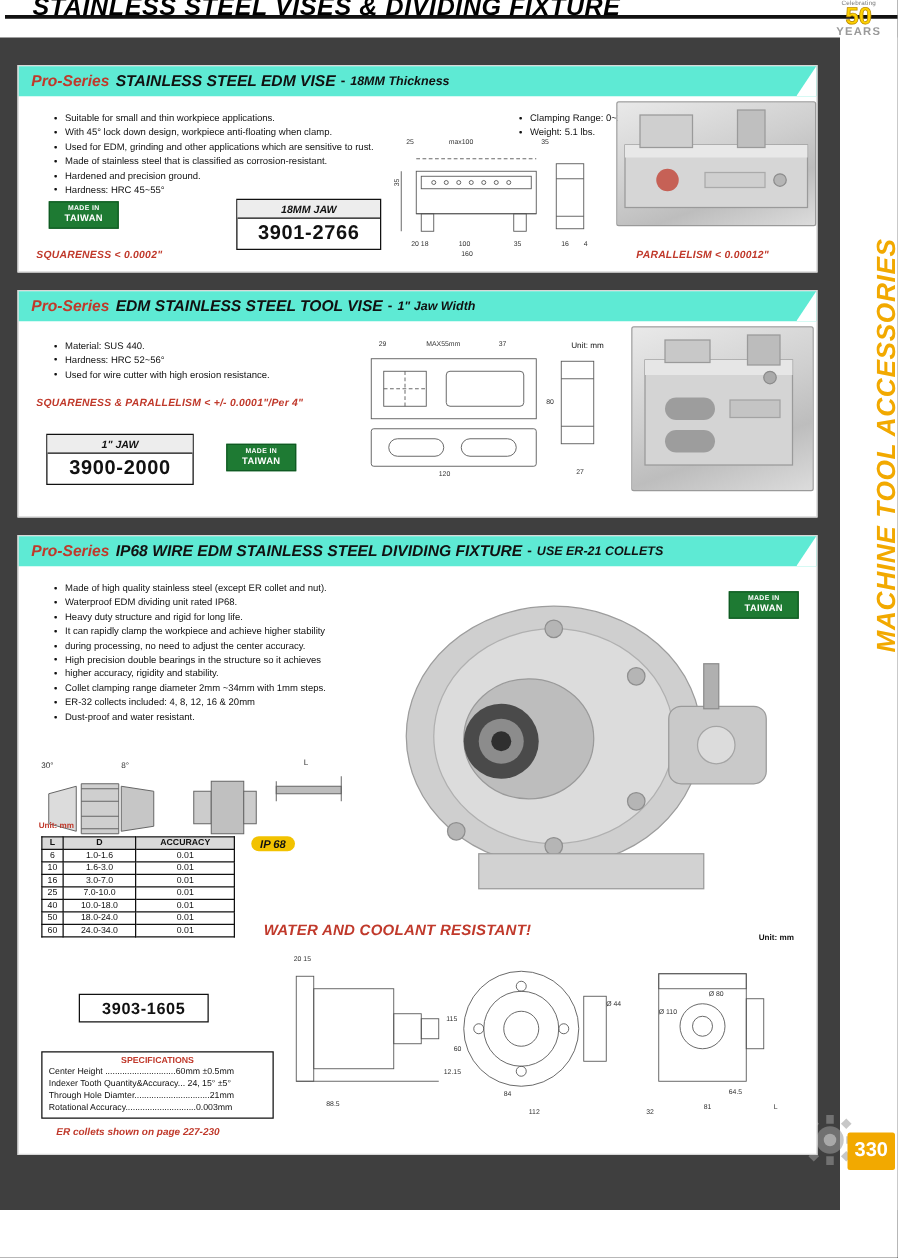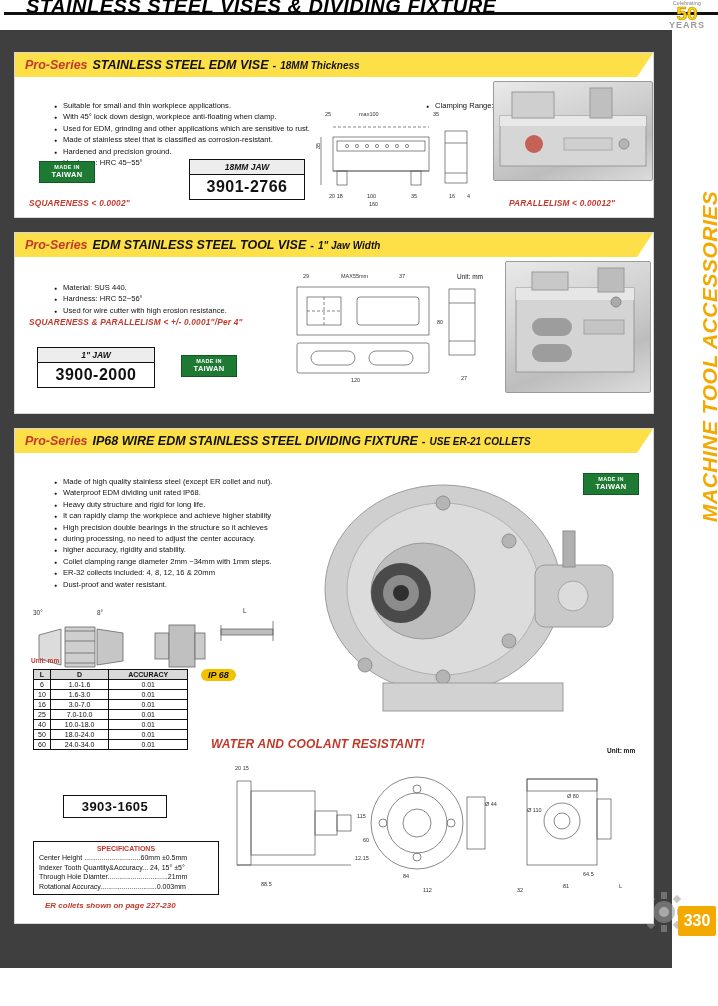--- a/index.html
+++ b/index.html
@@ -69,21 +69,21 @@
     position:absolute; left:644px; top:892px; width:40px; height:40px;
     opacity:0.55;
   }
 
   
   .card {
     position:absolute; background:#fff; border:1px solid #d8d8d8;
   }
   .sec-bar {
     position:absolute; left:0; top:0; height:24px; width:100%;
-    background:#fde047;
+    background:#5eead4;
     display:flex; align-items:center;
   }
   .sec-bar .pro {
     font-size:12.5px; font-weight:bold; font-style:italic;
     color:#C0392B; padding-left:10px; white-space:nowrap;
   }
   .sec-bar .ttl {
     font-size:12.5px; font-weight:bold; font-style:italic;
     color:#111; padding-left:5px; white-space:nowrap;
   }
@@ -92,21 +92,21 @@
     color:#111; padding-left:4px; white-space:nowrap;
   }
   .sec-bar .dash { font-size:11px; font-weight:bold; color:#111; padding-left:4px; }
   .bar-tail {
     position:absolute; right:0; top:0; height:24px; width:16px;
     background:#fff;
     clip-path:polygon(100% 0,100% 100%,0 100%);
   }
 
   ul.bullets {
-    list-style:none; margin:15px; padding:0;
+    list-style:none; margin:4px; padding:0;
   }
   ul.bullets li {
     font-size:7.6px; line-height:11.4px; color:#111; position:relative;
     padding-left:9px; white-space:nowrap;
   }
   ul.bullets li:before {
     content:"\25CF"; position:absolute; left:0; top:0; font-size:5px; line-height:12px;
   }
 
   .spec-red {
@@ -374,22 +374,22 @@
       <span class="dash">-</span>
       <span class="sub">USE ER-21 COLLETS</span>
       <div class="bar-tail"></div>
     </div>
 
     <ul class="bullets" style="position:absolute; left:24px; top:32px; width:320px;">
       <li>Made of high quality stainless steel (except ER collet and nut).</li>
       <li>Waterproof EDM dividing unit rated IP68.</li>
       <li>Heavy duty structure and rigid for long life.</li>
       <li>It can rapidly clamp the workpiece and achieve higher stability</li>
+      <li style="list-style:none;padding-left:9px;">during processing, no need to adjust the center accuracy.</li>
       <li>High precision double bearings in the structure so it achieves</li>
-      <li style="list-style:none;padding-left:9px;">during processing, no need to adjust the center accuracy.</li>
       <li style="list-style:none;padding-left:9px;">higher accuracy, rigidity and stability.</li>
       <li>Collet clamping range diameter  2mm ~34mm with 1mm steps.</li>
       <li>ER-32 collects included: 4, 8, 12, 16 &amp; 20mm</li>
       <li>Dust-proof and water resistant.</li>
     </ul>
 
     <div class="taiwan" style="position:absolute; left:568px; top:44px;">
       <div class="a">MADE IN</div>
       <div class="b">TAIWAN</div>
     </div>

